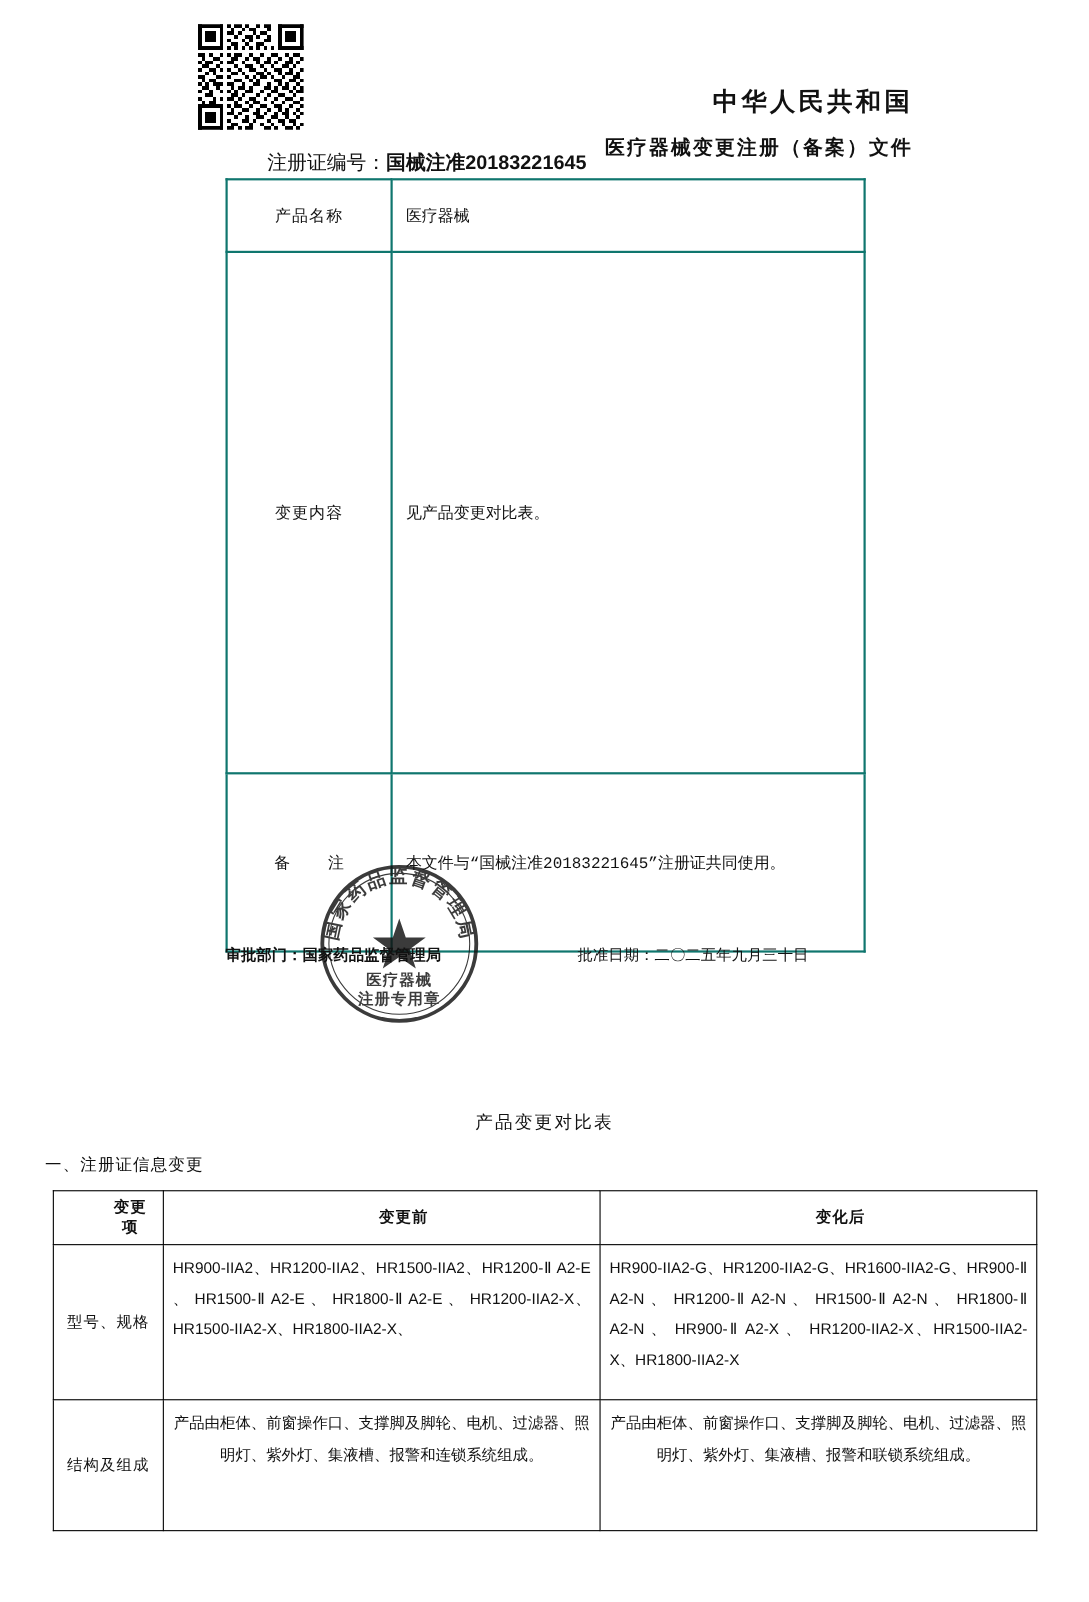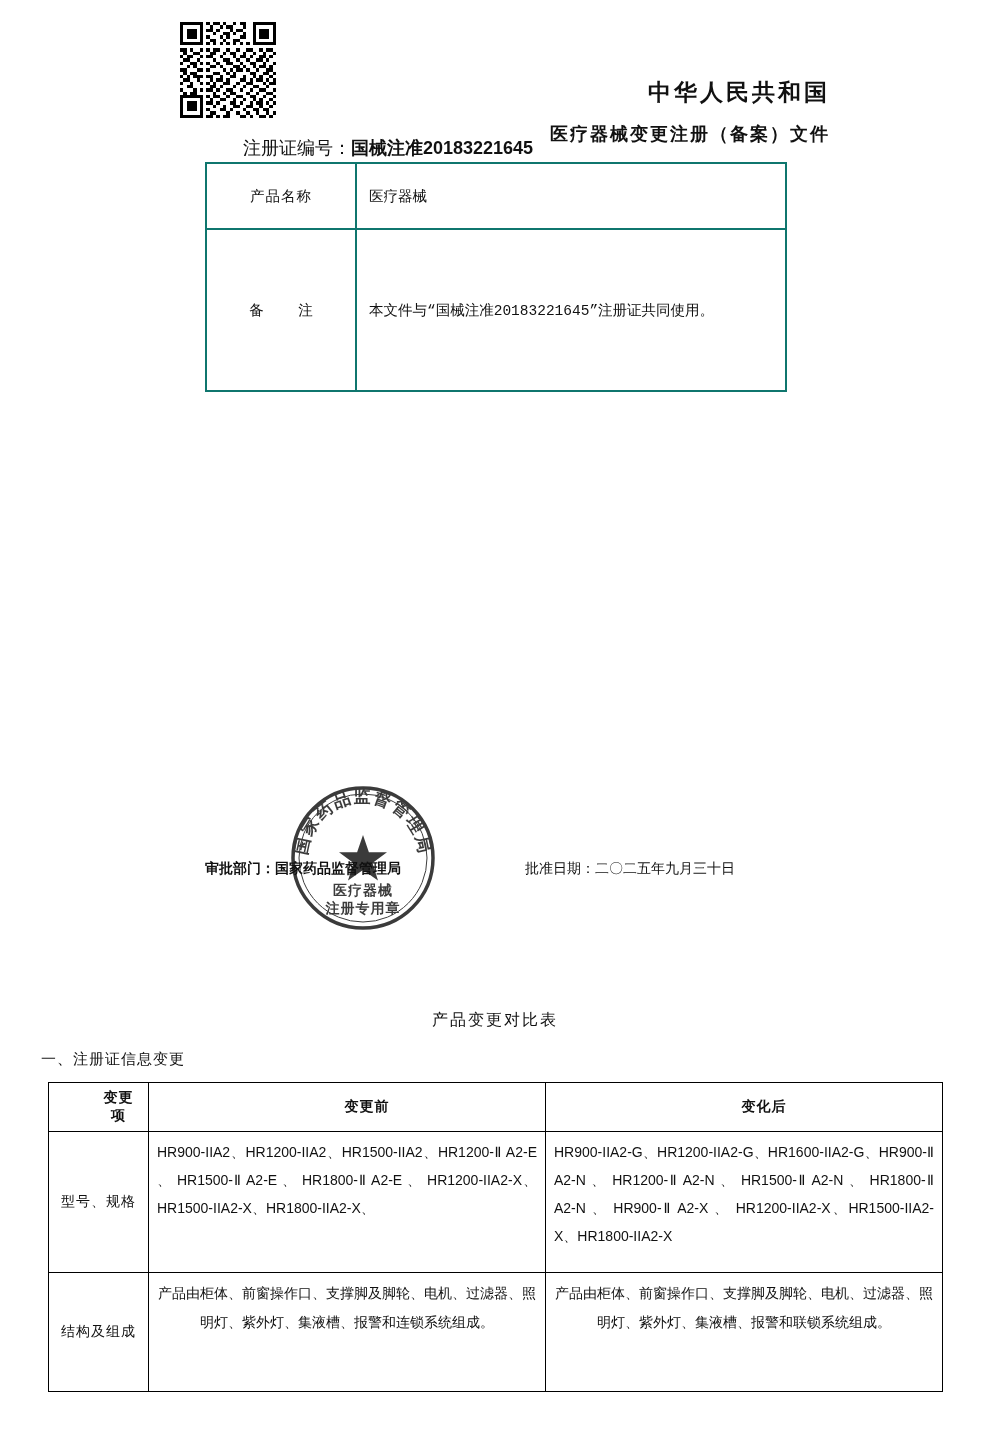--- a/index.html
+++ b/index.html
@@ -424,20 +424,24 @@
 <table class="maintable">
   <colgroup>
       <col style="width:150px">
       <col>
     </colgroup>
   <tbody>
     <tr class="row-name">
       <td class="label">产品名称</td>
       <td class="value">医疗器械</td>
     </tr>
+    <tr class="row-change">
+      <td class="label">变更内容</td>
+      <td class="value">见产品变更对比表。</td>
+    </tr>
     <tr class="row-remark">
       <td class="label spaced">备　注</td>
       <td class="value">本文件与“国械注准20183221645”注册证共同使用。</td>
     </tr>
   </tbody>
 </table>
 
 <div class="seal">
   <svg width="150" height="150" viewBox="0 0 150 150">
     <circle cx="75" cy="75" r="70" fill="none" stroke="#111" stroke-width="3.5"></circle>

